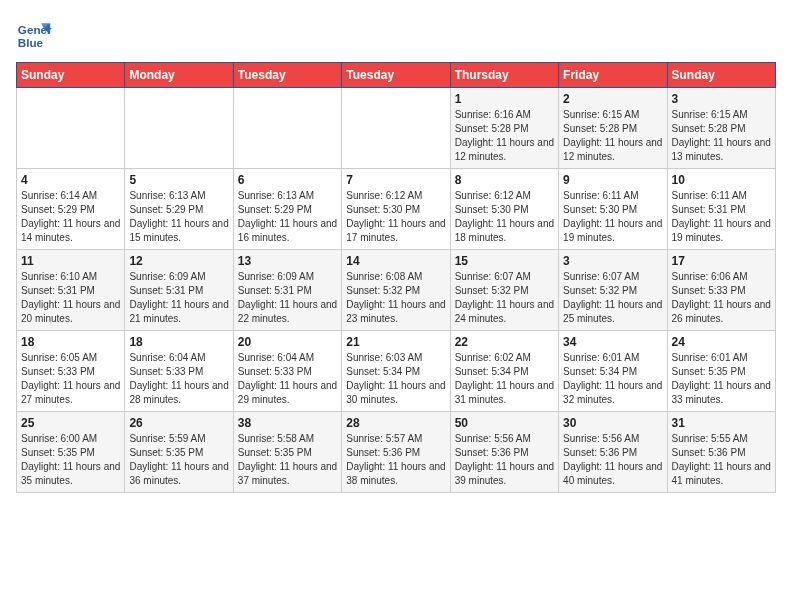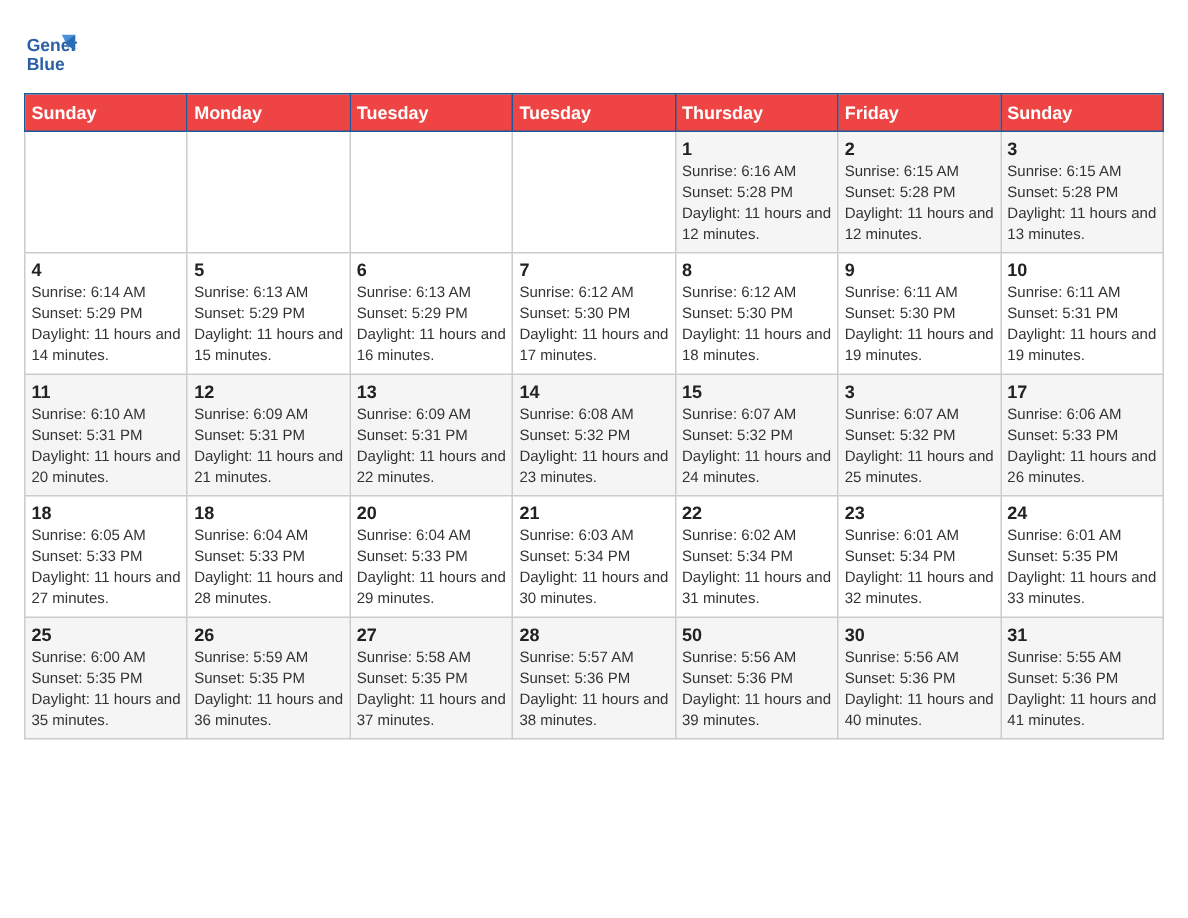--- a/index.html
+++ b/index.html
@@ -201,39 +201,39 @@
         </td>
         <td>
           <div class="day-number">21</div>
           <div class="day-info">Sunrise: 6:03 AM<br>Sunset: 5:34 PM<br>Daylight: 11 hours and 30 minutes.</div>
         </td>
         <td>
           <div class="day-number">22</div>
           <div class="day-info">Sunrise: 6:02 AM<br>Sunset: 5:34 PM<br>Daylight: 11 hours and 31 minutes.</div>
         </td>
         <td>
-          <div class="day-number">23</div>
+          <div class="day-number">34</div>
           <div class="day-info">Sunrise: 6:01 AM<br>Sunset: 5:34 PM<br>Daylight: 11 hours and 32 minutes.</div>
         </td>
         <td>
           <div class="day-number">24</div>
           <div class="day-info">Sunrise: 6:01 AM<br>Sunset: 5:35 PM<br>Daylight: 11 hours and 33 minutes.</div>
         </td>
       </tr>
       <tr>
         <td>
           <div class="day-number">25</div>
           <div class="day-info">Sunrise: 6:00 AM<br>Sunset: 5:35 PM<br>Daylight: 11 hours and 35 minutes.</div>
         </td>
         <td>
           <div class="day-number">26</div>
           <div class="day-info">Sunrise: 5:59 AM<br>Sunset: 5:35 PM<br>Daylight: 11 hours and 36 minutes.</div>
         </td>
         <td>
-          <div class="day-number">27</div>
+          <div class="day-number">38</div>
           <div class="day-info">Sunrise: 5:58 AM<br>Sunset: 5:35 PM<br>Daylight: 11 hours and 37 minutes.</div>
         </td>
         <td>
           <div class="day-number">28</div>
           <div class="day-info">Sunrise: 5:57 AM<br>Sunset: 5:36 PM<br>Daylight: 11 hours and 38 minutes.</div>
         </td>
         <td>
           <div class="day-number">50</div>
           <div class="day-info">Sunrise: 5:56 AM<br>Sunset: 5:36 PM<br>Daylight: 11 hours and 39 minutes.</div>
         </td>

